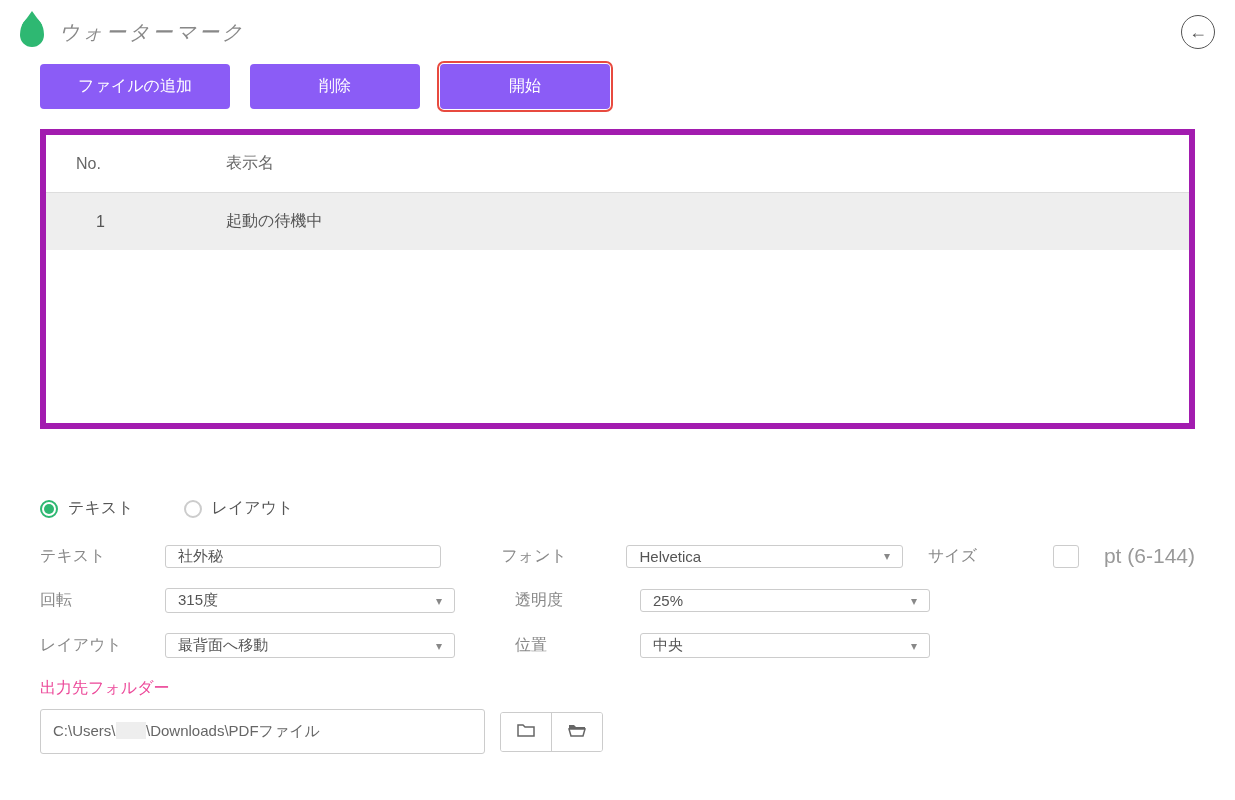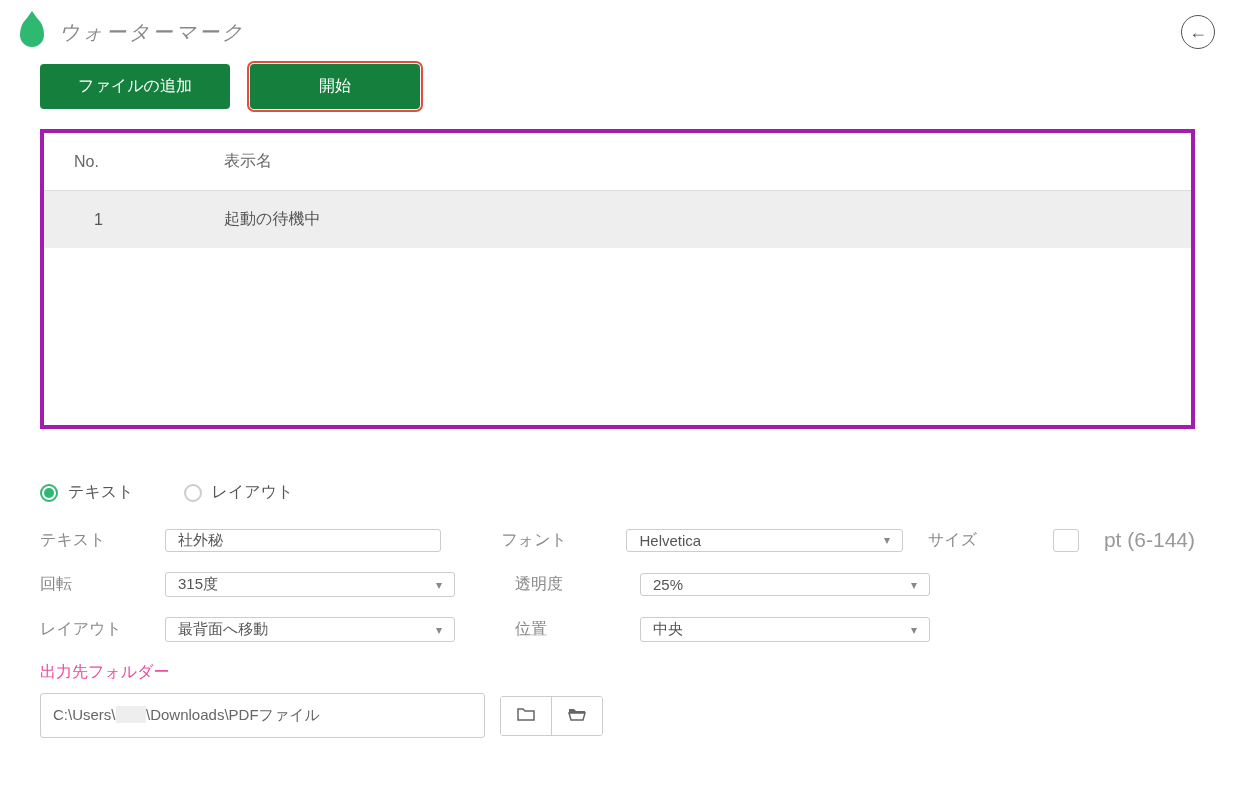--- a/index.html
+++ b/index.html
@@ -60,37 +60,37 @@
       cursor: pointer;
       font-size: 18px;
     }
     .toolbar {
       display: flex;
       gap: 20px;
       margin-bottom: 20px;
       margin-left: 20px;
     }
     .btn {
-      background: #15803d;
+      background: #8b5cf6;
       color: #fff;
       border: none;
       border-radius: 4px;
       padding: 12px 38px;
       font-size: 16px;
       cursor: pointer;
       min-width: 170px;
       text-align: center;
     }
     .btn-highlight {
       outline: 2px solid #e84a3f;
       outline-offset: 1px;
     }
     .table-container {
       margin: 0 20px;
-      border: 4px solid #a21caf;
+      border: 6px solid #a21caf;
       min-height: 300px;
     }
     .table-header, .table-row {
       display: grid;
       grid-template-columns: 150px 1fr 280px;
       padding: 18px 30px;
       align-items: center;
       font-size: 16px;
     }
     .table-header {
@@ -98,21 +98,21 @@
       color: #666;
     }
     .table-row {
       background: #eee;
       color: #555;
     }
     .table-row .col-no {
       padding-left: 20px;
     }
     .settings {
-      margin: 53px 20px 0 20px;
+      margin: 69px 20px 0 20px;
     }
     .radio-row {
       display: flex;
       gap: 50px;
       margin-bottom: 25px;
       align-items: center;
     }
     .radio-item {
       display: flex;
       align-items: center;
@@ -241,20 +241,21 @@
     <div class="drop-icon"></div>
     <div class="page-title">ウォーターマーク</div>
   </div>
   <div class="back-button">
     <span>←</span>
   </div>
 </div>
 
 <div class="toolbar">
   <button class="btn">ファイルの追加</button>
+  <button class="btn">削除</button>
   <button class="btn btn-highlight">開始</button>
 </div>
 
 <div class="table-container">
   <div class="table-header">
     <div>No.</div>
     <div>表示名</div>
   </div>
   <div class="table-row">
     <div class="col-no">1</div>

